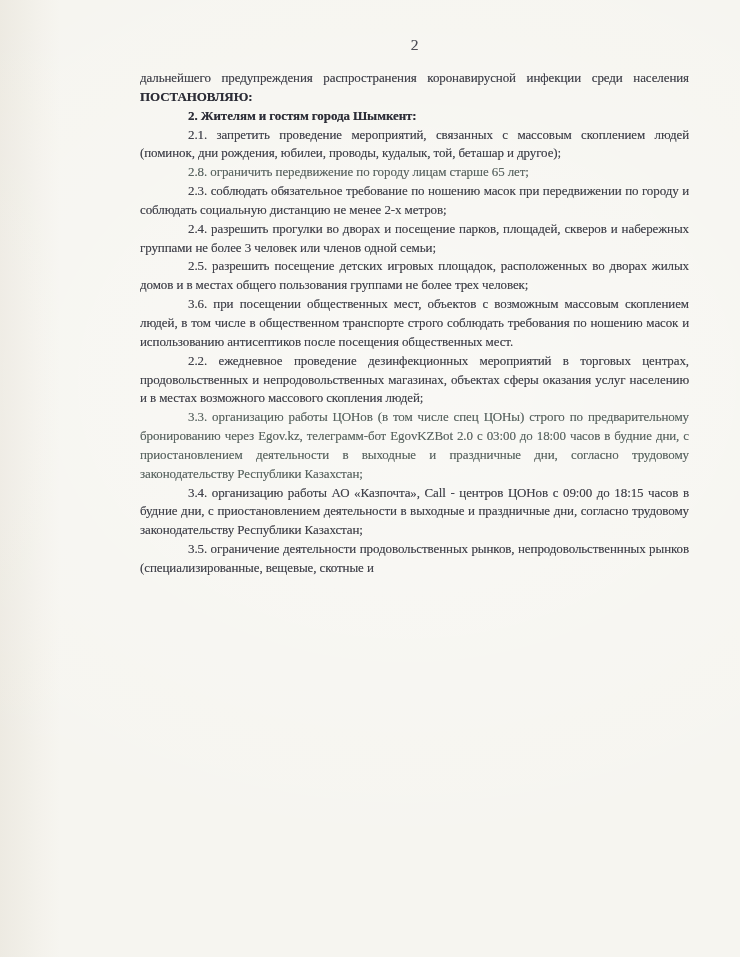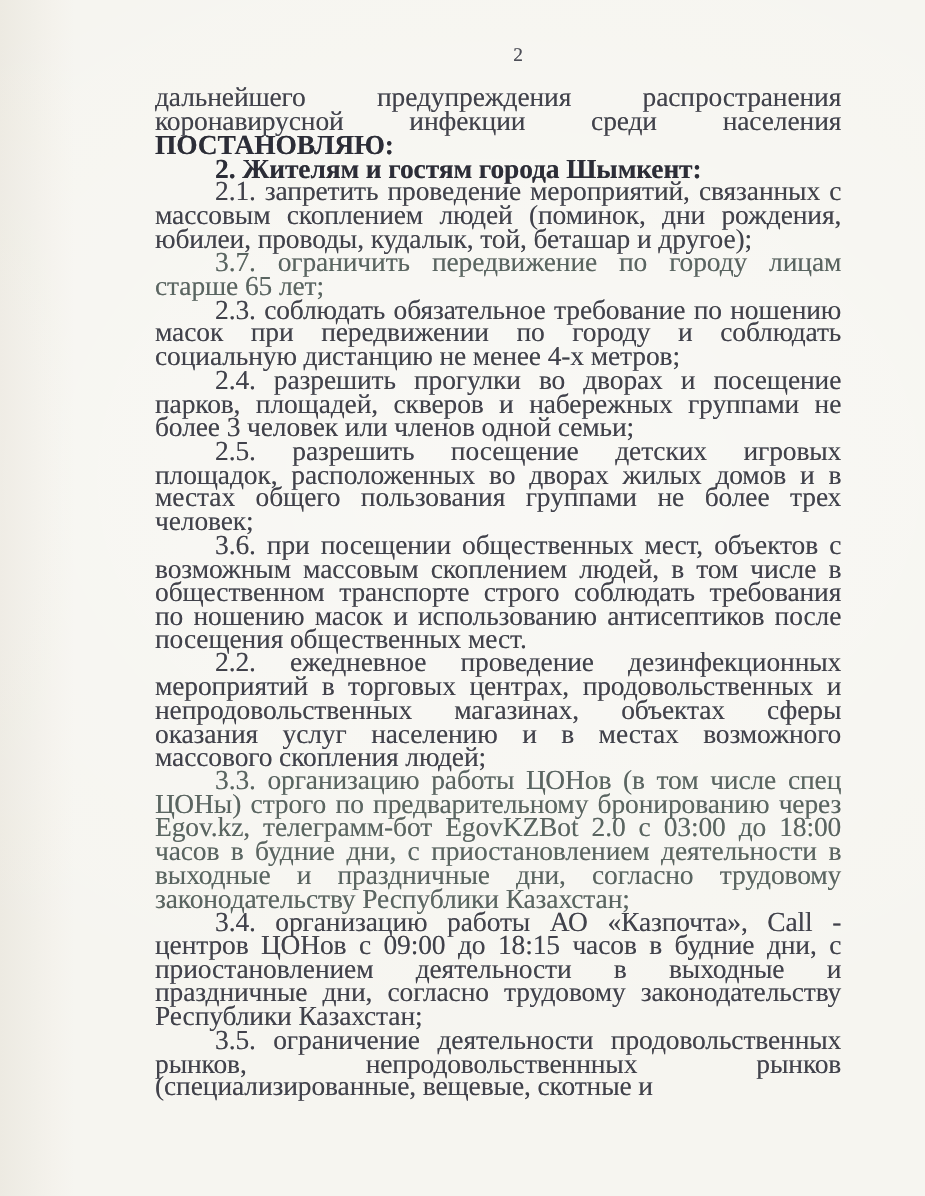--- a/index.html
+++ b/index.html
@@ -30,23 +30,23 @@
     left: 140px;
     width: 549px;
     text-align: center;
     font-size: 15.5px;
     color: #4d4e57;
     text-shadow: 0 0 0.5px rgba(77,78,87,0.55);
   }
   .doc-body {
     position: absolute;
     top: 69px;
-    left: 124px;
+    left: 140px;
     width: 549px;
-    font-size: 22px;
+    font-size: 13px;
     line-height: 18.85px;
     letter-spacing: -0.1px;
     text-align: justify;
     color: var(--ink);
     text-shadow: 0 0 0.45px rgba(65,66,75,0.5);
   }
   .para { text-indent: 0; }
   .para.indent { text-indent: 48px; }
   .para.light { color: var(--ink-light); text-shadow: 0 0 0.45px rgba(90,101,97,0.5); }
   .run.bold {
@@ -57,22 +57,22 @@
 </style>
 </head>
 <body>
 
 <div class="scan-page">
   <div class="page-number">2</div>
   <div class="doc-body">
       <p class="para"><span class="run">дальнейшего предупреждения распространения коронавирусной инфекции среди населения </span><span class="run bold">ПОСТАНОВЛЯЮ:</span></p>
       <p class="para indent"><span class="run bold">2. Жителям и гостям города Шымкент:</span></p>
       <p class="para indent"><span class="run">2.1. запретить проведение мероприятий, связанных с массовым скоплением людей (поминок, дни рождения, юбилеи, проводы, кудалык, той, беташар и другое);</span></p>
-      <p class="para indent light"><span class="run">3.7. ограничить передвижение по городу лицам старше 65 лет;</span></p>
-      <p class="para indent"><span class="run">2.3. соблюдать обязательное требование по ношению масок при передвижении по городу и соблюдать социальную дистанцию не менее 4-х метров;</span></p>
+      <p class="para indent light"><span class="run">2.8. ограничить передвижение по городу лицам старше 65 лет;</span></p>
+      <p class="para indent"><span class="run">2.3. соблюдать обязательное требование по ношению масок при передвижении по городу и соблюдать социальную дистанцию не менее 2-х метров;</span></p>
       <p class="para indent"><span class="run">2.4. разрешить прогулки во дворах и посещение парков, площадей, скверов и набережных группами не более 3 человек или членов одной семьи;</span></p>
       <p class="para indent"><span class="run">2.5. разрешить посещение детских игровых площадок, расположенных во дворах жилых домов и в местах общего пользования группами не более трех человек;</span></p>
       <p class="para indent"><span class="run">3.6. при посещении общественных мест, объектов с возможным массовым скоплением людей, в том числе в общественном транспорте строго соблюдать требования по ношению масок и использованию антисептиков после посещения общественных мест.</span></p>
       <p class="para indent"><span class="run">2.2. ежедневное проведение дезинфекционных мероприятий в торговых центрах, продовольственных и непродовольственных магазинах, объектах сферы оказания услуг населению и в местах возможного массового скопления людей;</span></p>
       <p class="para indent light"><span class="run">3.3. организацию работы ЦОНов (в том числе спец ЦОНы) строго по предварительному бронированию через Egov.kz, телеграмм-бот EgovKZBot 2.0 с 03:00 до 18:00 часов в будние дни, с приостановлением деятельности в выходные и праздничные дни, согласно трудовому законодательству Республики Казахстан;</span></p>
       <p class="para indent"><span class="run">3.4. организацию работы АО «Казпочта», Call - центров ЦОНов с 09:00 до 18:15 часов в будние дни, с приостановлением деятельности в выходные и праздничные дни, согласно трудовому законодательству Республики Казахстан;</span></p>
       <p class="para indent"><span class="run">3.5. ограничение деятельности продовольственных рынков, непродовольственнных рынков (специализированные, вещевые, скотные и</span></p>
     </div>
 </div>
 

